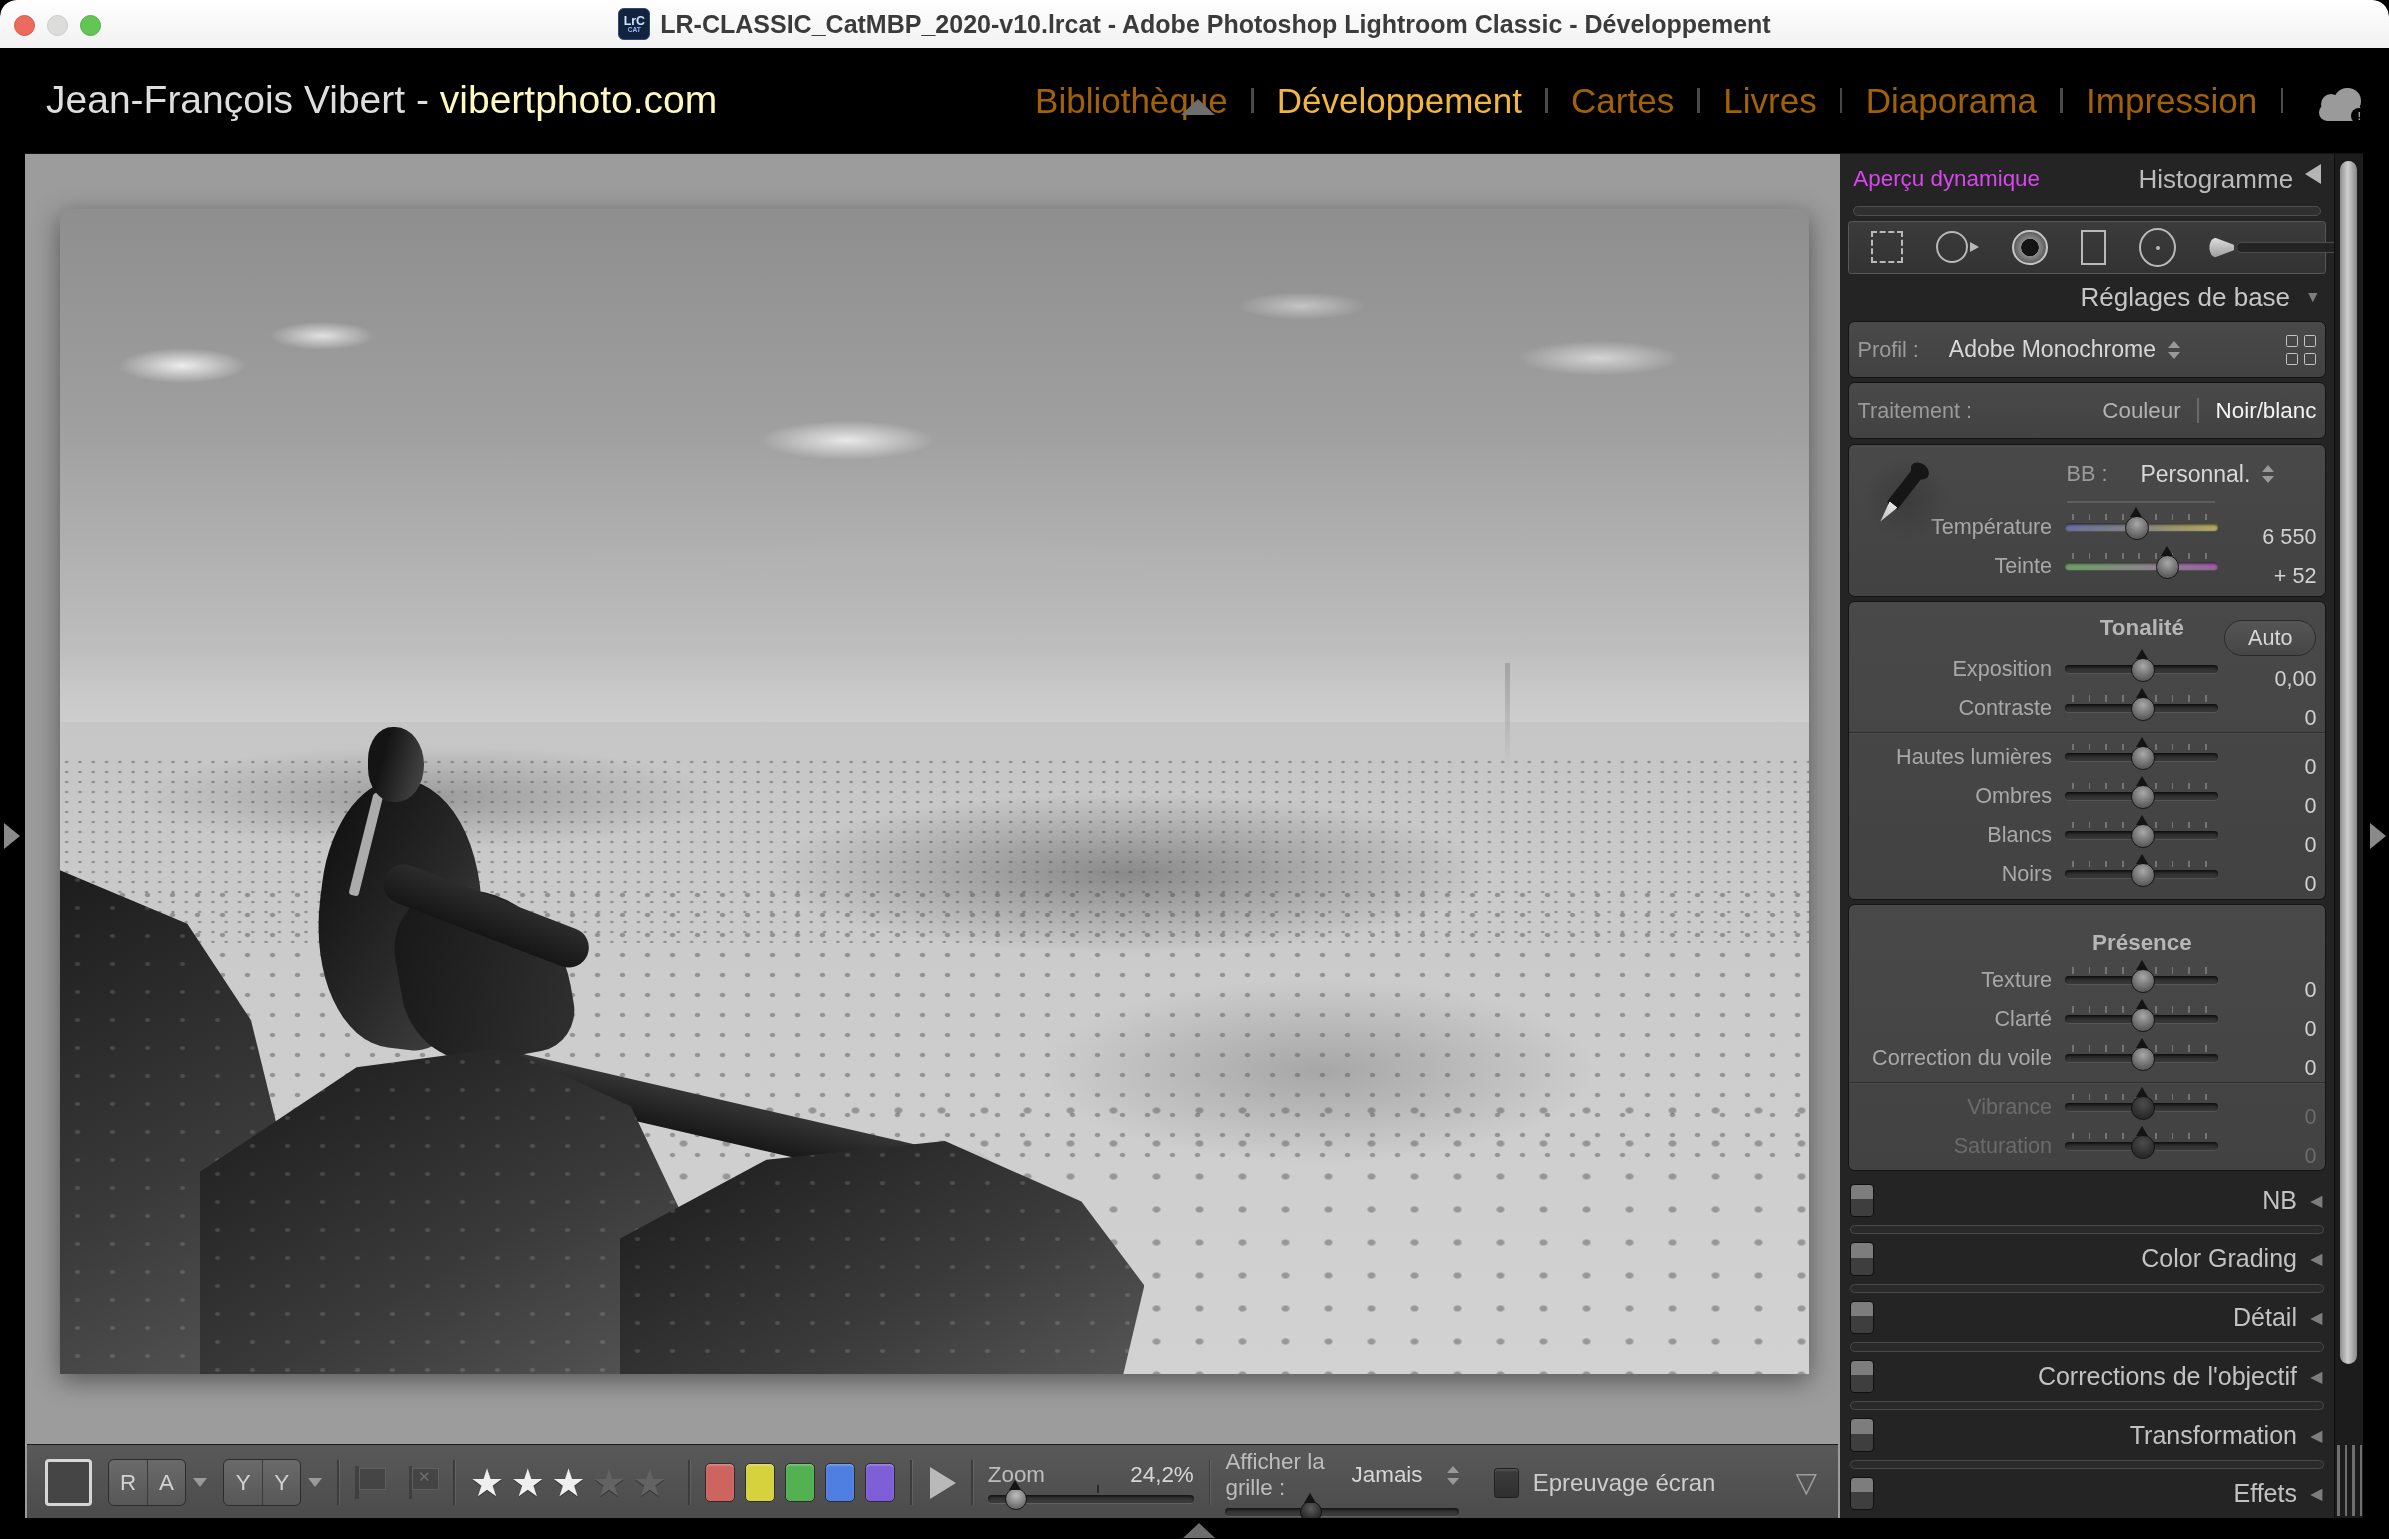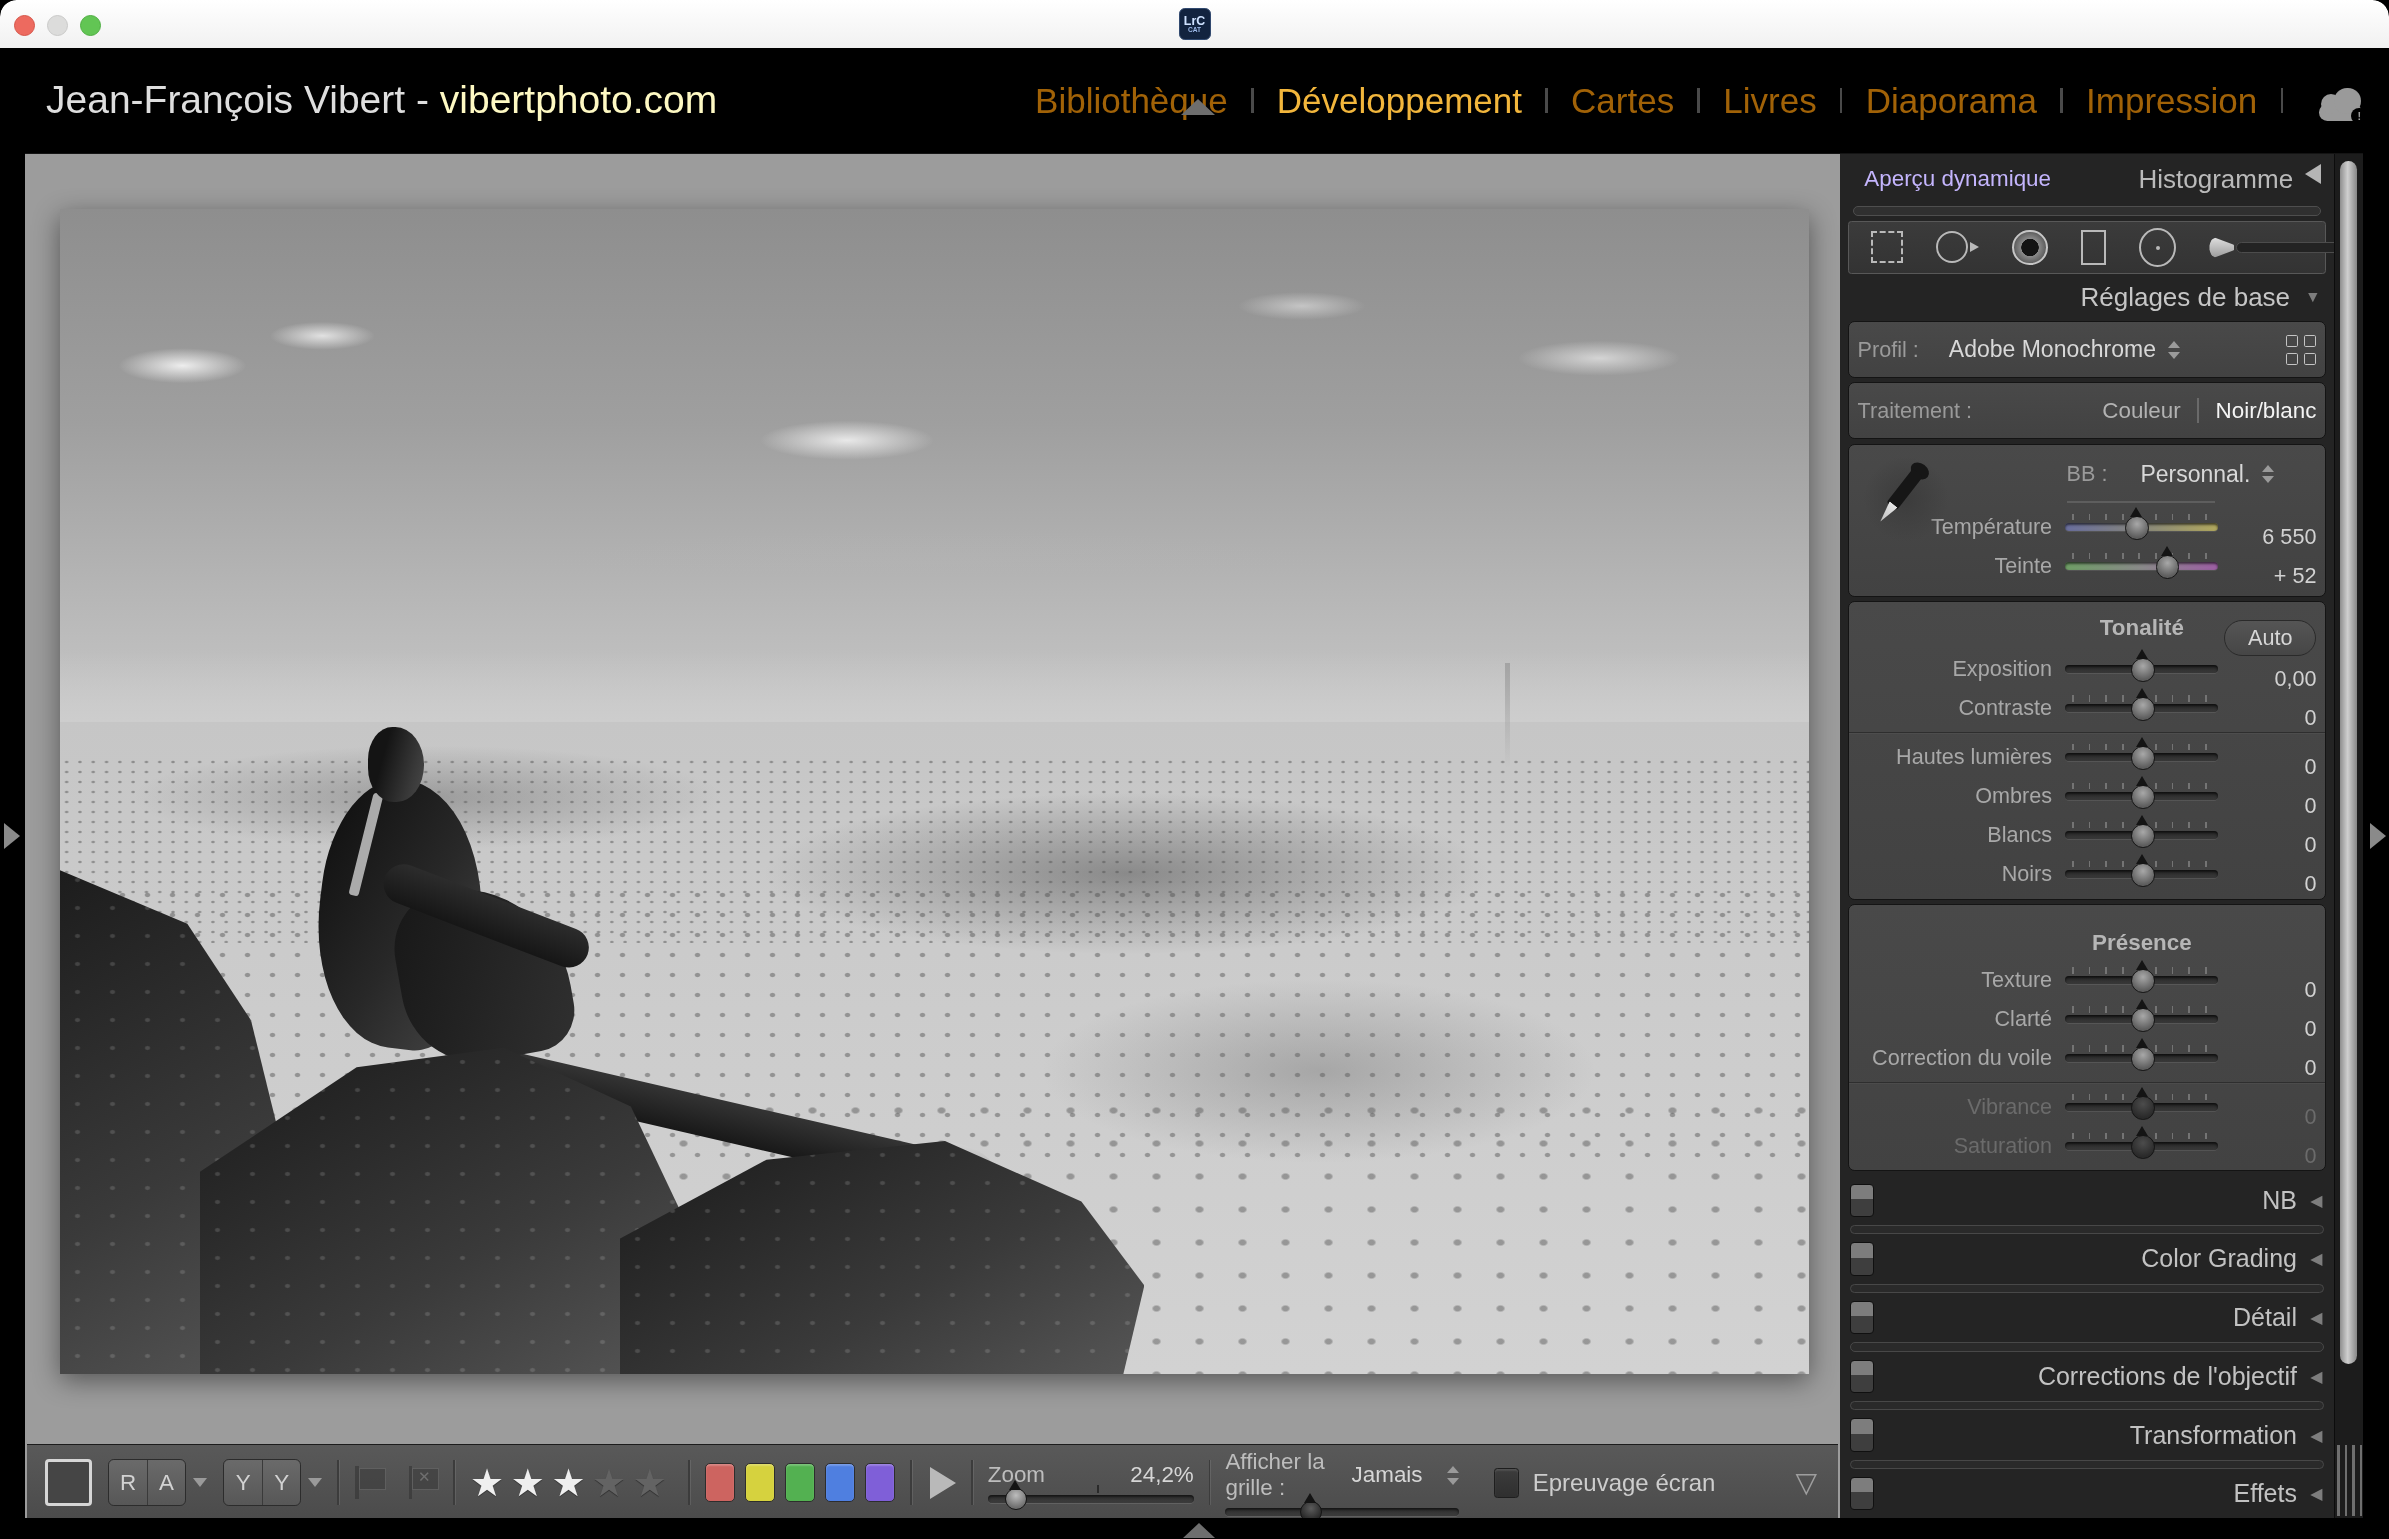--- a/index.html
+++ b/index.html
@@ -143,21 +143,21 @@
   
   .rightpanel{position:absolute;left:1840px;top:0;width:523px;height:100%;background:#242424;border-top:1.7px solid #141414;
     box-sizing:border-box;}
   .panel-inner{position:absolute;left:0;top:0;width:494px;height:100%;overflow:hidden;}
   .scrollzone{position:absolute;left:494px;top:0;width:28px;height:100%;background:#1c1c1c;border-left:1.7px solid #0c0c0c;}
   .thumb{position:absolute;left:5px;top:6.6px;width:17.4px;height:1203px;border-radius:9px;
     background:linear-gradient(90deg,#8e8e8e,#cfcfcf 45%,#878787);}
   .hatch{position:absolute;left:1.7px;bottom:3.3px;width:25px;height:71px;
     background:repeating-linear-gradient(90deg,#6f6f6f 0 2.5px,#1c1c1c 2.5px 7.5px);}
   .panel-top{height:50px;display:flex;align-items:center;justify-content:space-between;padding:0 13.3px;}
-  .preview-label{font-size:22.4px;color:#c4b5fd;margin-left:11px;}
+  .preview-label{font-size:22.4px;color:#d946ef;}
   .histo-wrap{display:flex;align-items:flex-start;gap:11.6px;}
   .histo-title{font-size:26px;color:#bababa;}
   .tri-left{width:0;height:0;border-top:10.8px solid transparent;border-bottom:10.8px solid transparent;border-right:16.6px solid #b5b5b5;}
   .thin-strip{height:8.3px;margin:1.7px 13.3px 5px;border:1.7px solid #4e4e4e;border-radius:5px;background:#303030;}
   .toolstrip{height:51px;margin:1.7px 8.3px 0;background:linear-gradient(#3b3b3b,#333);border:1.7px solid #585858;border-radius:3.3px;
     display:flex;align-items:center;gap:33px;padding:0 21.6px;}
   .ti{flex:none;}
   .ti-crop{width:28px;height:28px;border:2.5px dashed #b9b9b9;}
   .ti-spot{display:flex;align-items:center;}
   .ti-spot .cir{width:28px;height:28px;border:2.5px solid #b9b9b9;border-radius:50%;}
@@ -234,20 +234,21 @@
 
   <div class="titlebar">
     <span class="tl red"></span>
     <span class="tl yellow"></span>
     <span class="tl green"></span>
     <div class="titlewrap">
       <span class="appicon">
         <span class="l1">LrC</span>
         <span class="l2">CAT</span>
       </span>
+      <span class="titletext">LR-CLASSIC_CatMBP_2020-v10.lrcat - Adobe Photoshop Lightroom Classic - Développement</span>
     </div>
   </div>
 
   <div class="modulebar">
     <div class="identity"><span class="id-prefix">Jean-François Vibert - </span><span class="id-domain">vibertphoto.com</span></div>
     <div class="modules">
       <span class="module">Bibliothèque</span>
       <span class="msep"></span>
       <span class="module active">Développement</span>
       <span class="msep"></span>

